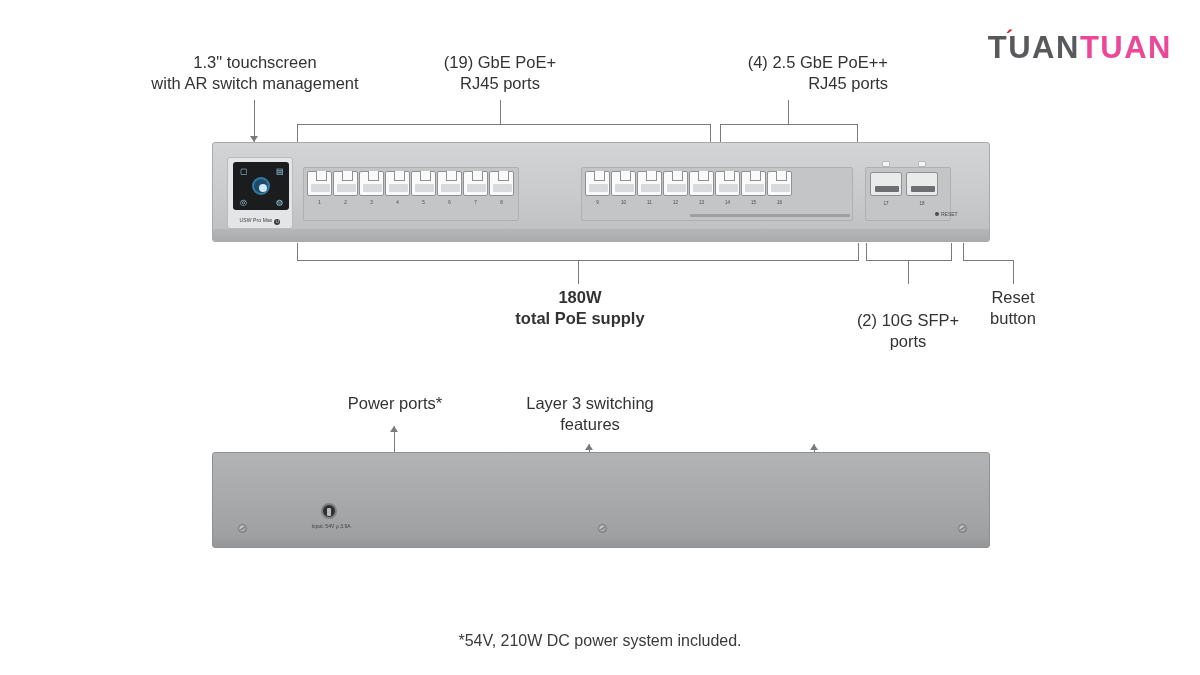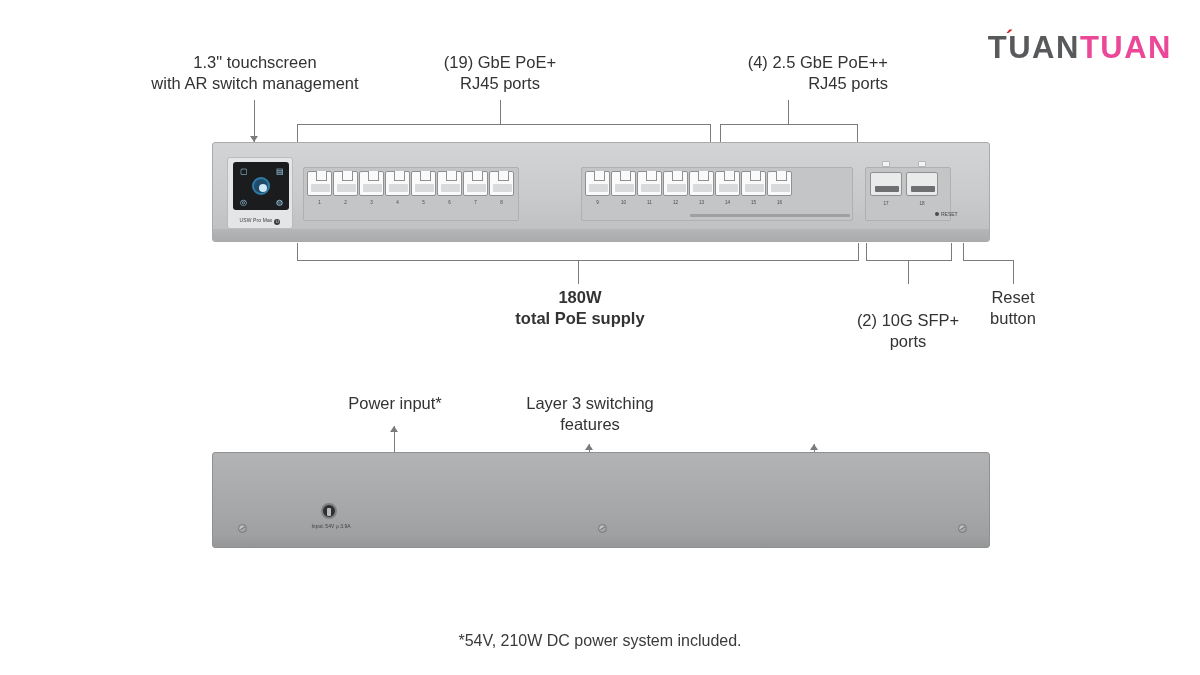--- a/index.html
+++ b/index.html
@@ -470,21 +470,21 @@
   <div class="vline" style="left:908px; top:260px; height:24px;"></div>
   <div class="label" style="left:808px; top:273px; width:200px;margin-top:37px;">(2) 10G SFP+
 ports</div>
 
   <div class="vline" style="left:963px; top:243px; height:17px;"></div>
   <div class="hline" style="left:963px; top:260px; width:51px;"></div>
   <div class="vline" style="left:1013px; top:260px; height:24px;"></div>
   <div class="label" style="left:938px; top:287px; width:150px;">Reset
 button</div>
 
-  <div class="label" style="left:295px; top:393px; width:200px;">Power input*</div>
+  <div class="label" style="left:295px; top:393px; width:200px;">Power ports*</div>
   <div class="vline" style="left:394px; top:426px; height:26px;"></div>
   <div class="arrow-up" style="left:390px; top:426px;"></div>
 
   <div class="label" style="left:490px; top:393px; width:200px;">Layer 3 switching
 features</div>
   <div class="vline" style="left:589px; top:444px; height:8px;"></div>
   <div class="arrow-up" style="left:585px; top:444px;"></div>
 
   <div class="vline" style="left:814px; top:444px; height:8px;"></div>
   <div class="arrow-up" style="left:810px; top:444px;"></div>

